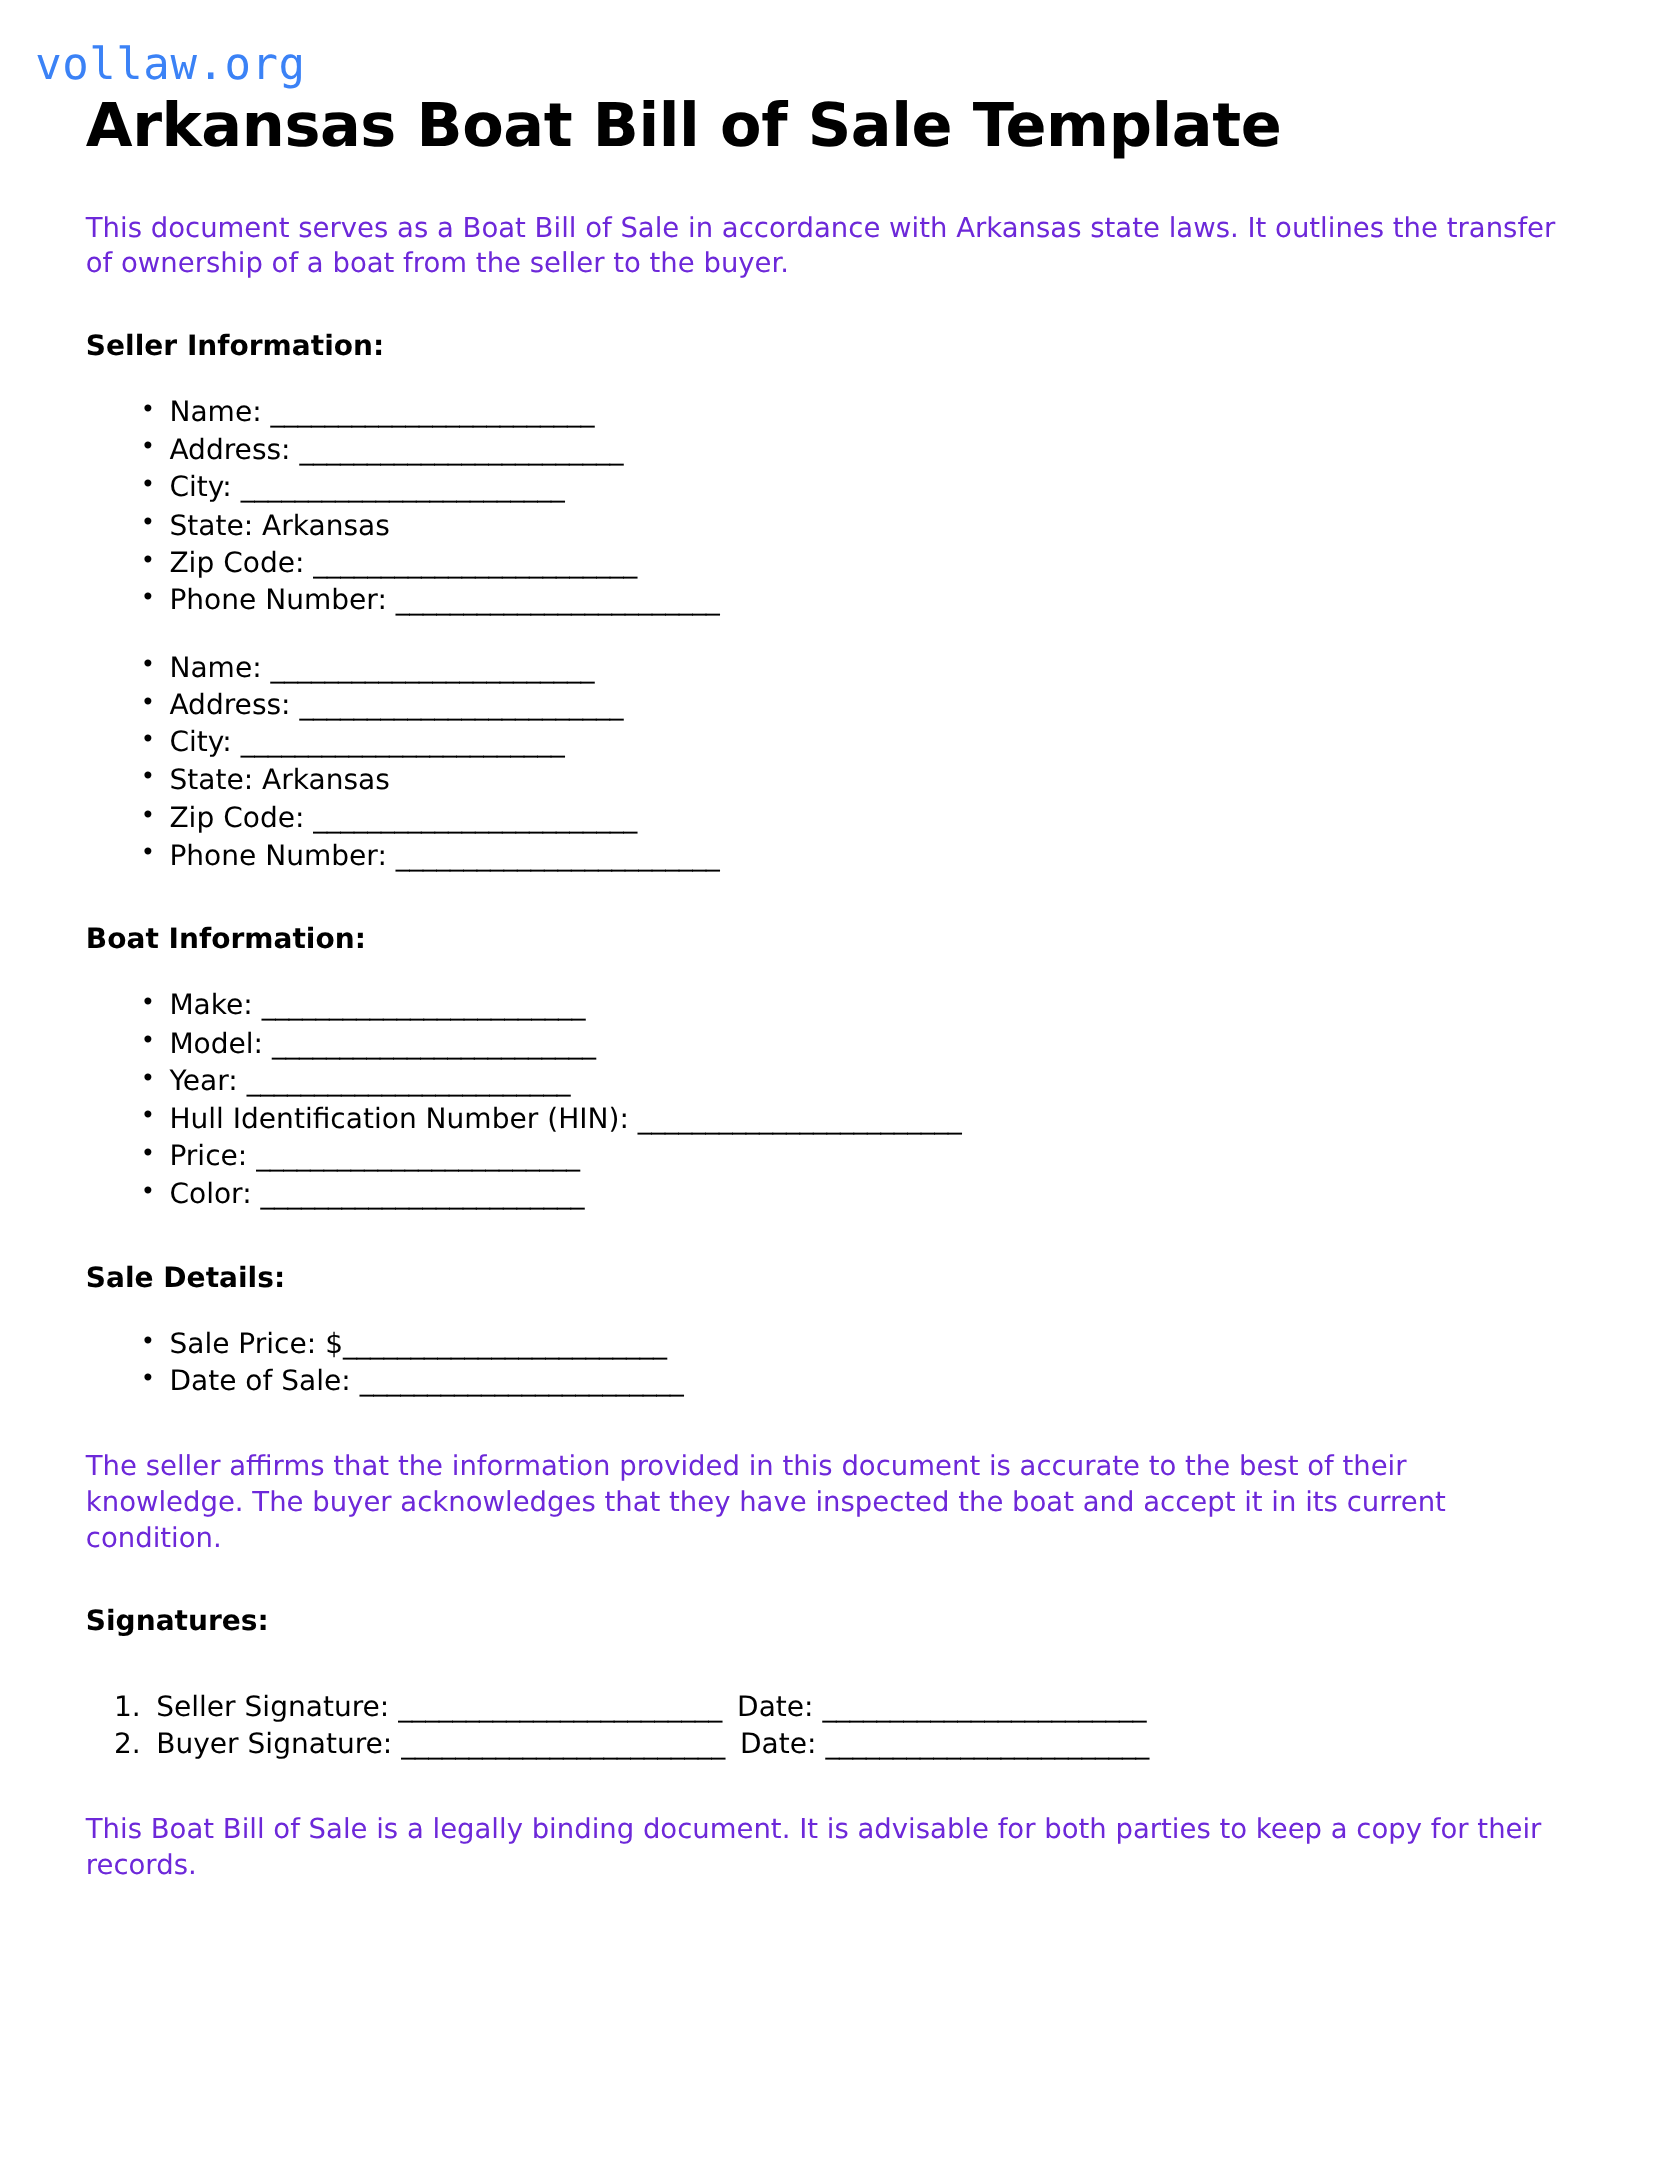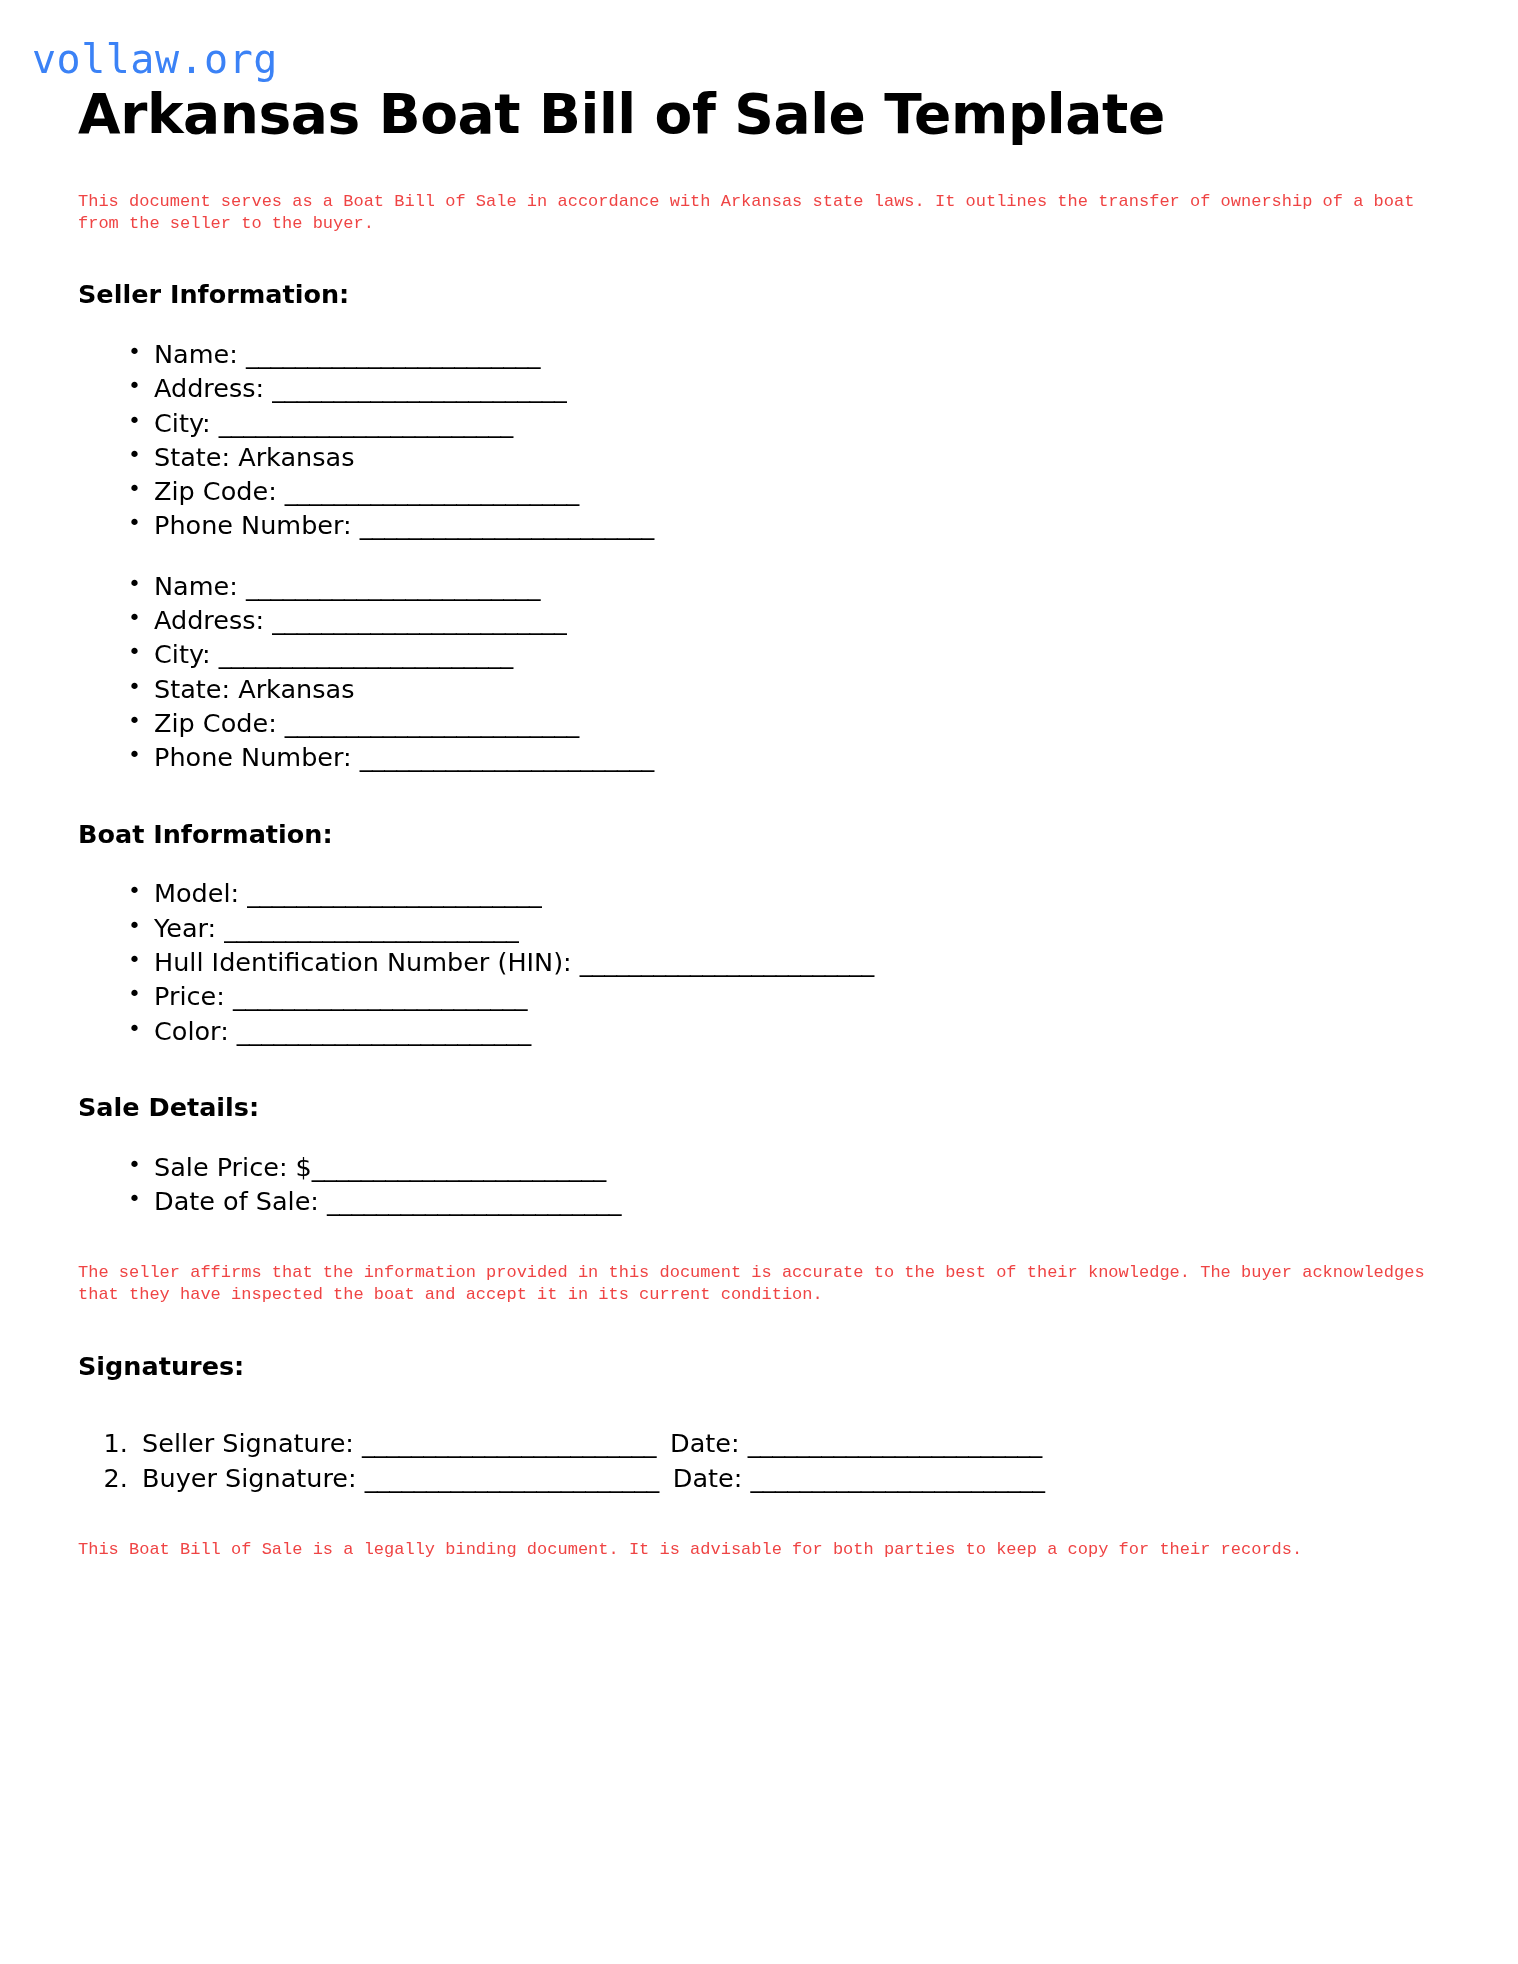--- a/index.html
+++ b/index.html
@@ -49,26 +49,25 @@
     letter-spacing: -0.4px;
   }
 
   
   .content {
     margin: 0 0 0 78px;
     width: 1355px;
   }
 
   p.body-text {
-    font-size: 17px;
+    font-size: 25px;
     line-height: 1.30;
     margin: 44px 0 0 0;
     max-width: 1352px;
-    color: #ef4444;
-    font-family: Liberation Mono, monospace;
+    color: #6d28d9;
   }
 
   h2.section {
     font-size: 25.5px;
     font-weight: bold;
     line-height: 1.25;
     margin: 44px 0 0 0;
     color: #000;
   }
 
@@ -139,20 +138,21 @@
       <li><span>Name: </span><span class="blank">________________________</span></li>
       <li><span>Address: </span><span class="blank">________________________</span></li>
       <li><span>City: </span><span class="blank">________________________</span></li>
       <li><span>State: Arkansas</span><span class="blank"></span></li>
       <li><span>Zip Code: </span><span class="blank">________________________</span></li>
       <li><span>Phone Number: </span><span class="blank">________________________</span></li>
     </ul>
 
     <h2 class="section">Boat Information:</h2>
     <ul class="fields">
+      <li><span>Make: </span><span class="blank">________________________</span></li>
       <li><span>Model: </span><span class="blank">________________________</span></li>
       <li><span>Year: </span><span class="blank">________________________</span></li>
       <li><span>Hull Identification Number (HIN): </span><span class="blank">________________________</span></li>
       <li><span>Price: </span><span class="blank">________________________</span></li>
       <li><span>Color: </span><span class="blank">________________________</span></li>
     </ul>
 
     <h2 class="section">Sale Details:</h2>
     <ul class="fields">
       <li><span>Sale Price: $</span><span class="blank">________________________</span></li>

